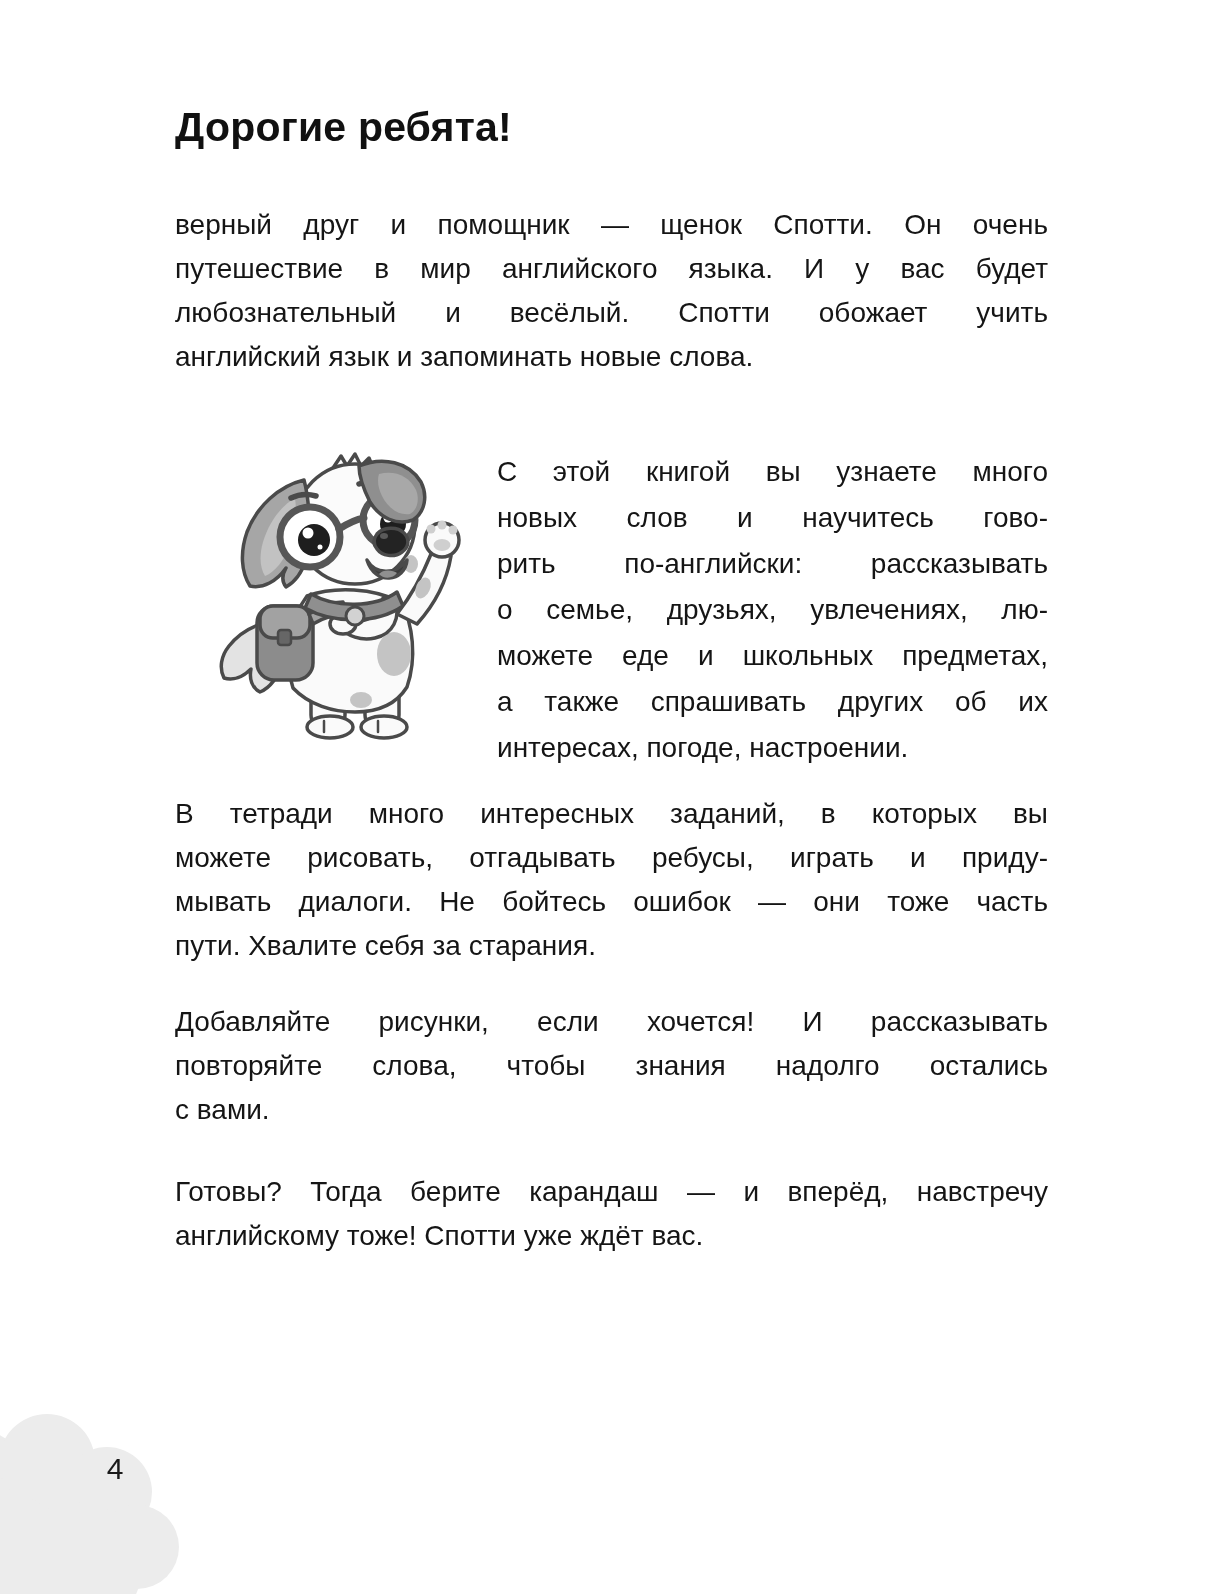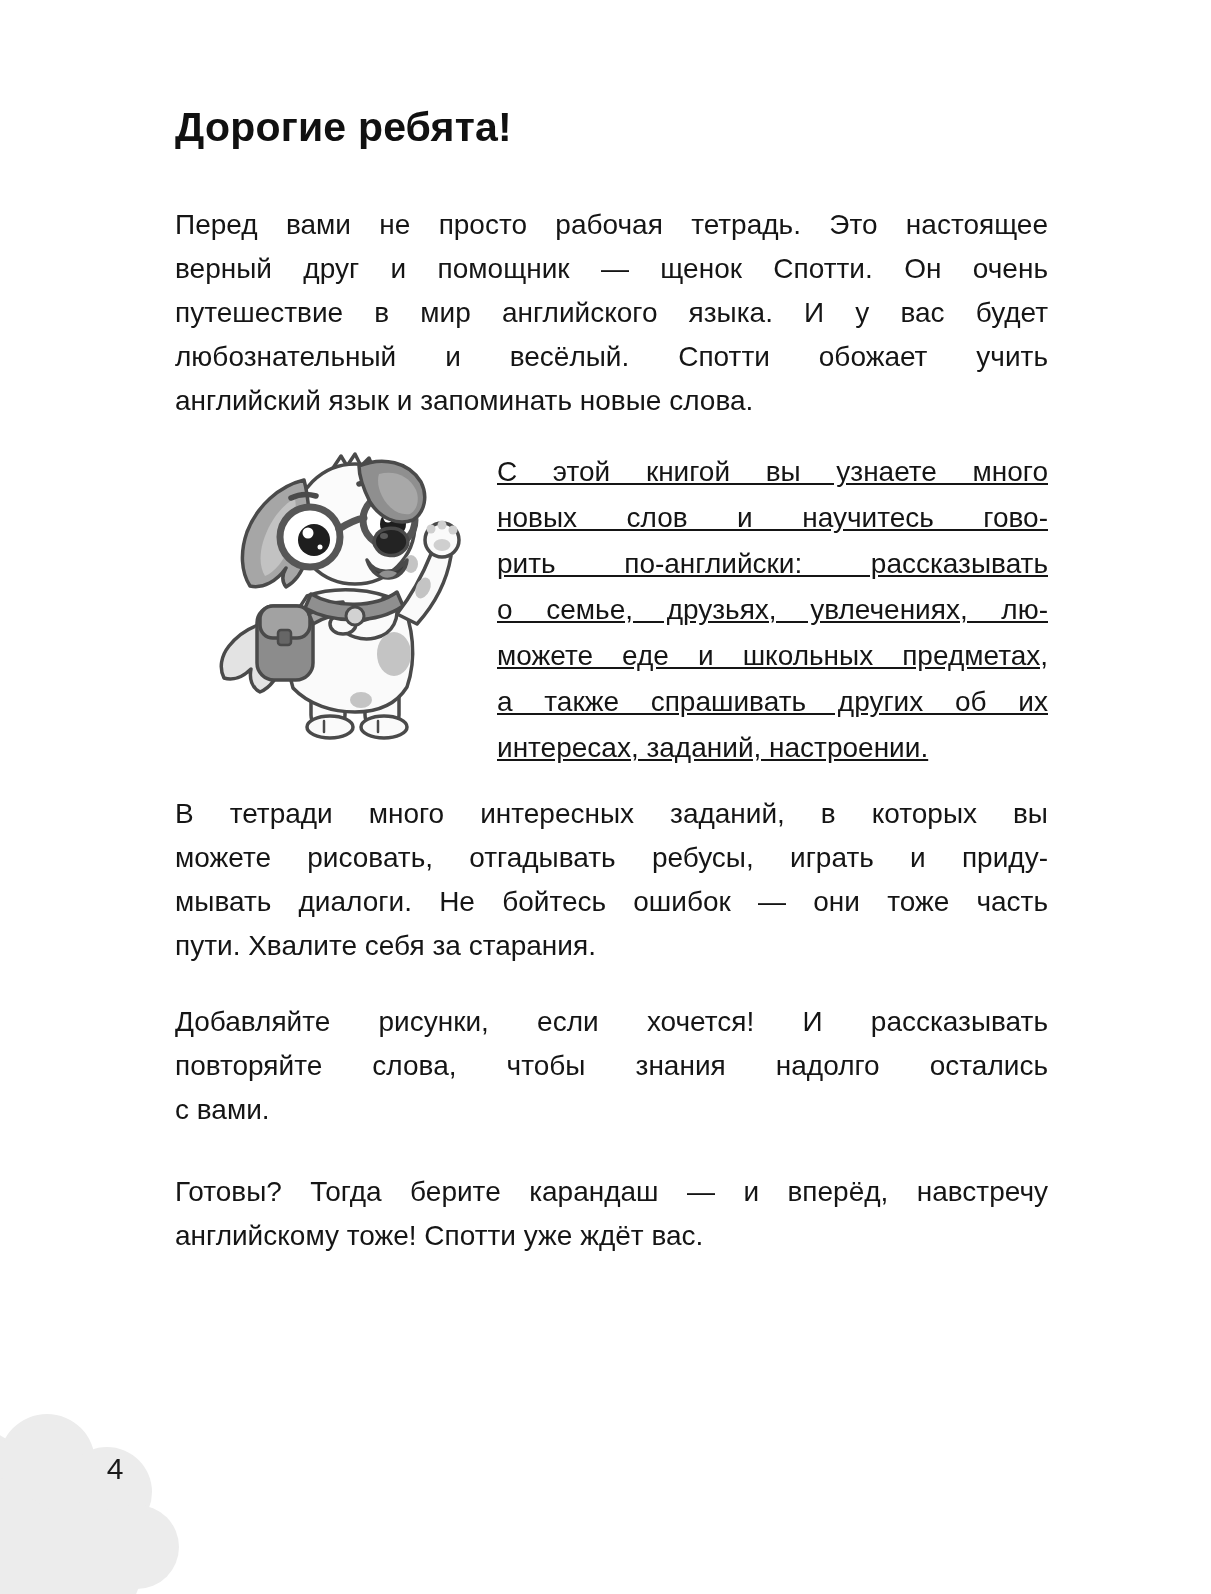--- a/index.html
+++ b/index.html
@@ -17,21 +17,21 @@
     letter-spacing:0.2px; color:#111;
     margin:0;
   }
   .para {
     position:absolute; left:175px; width:873px;
     font-size:28px; line-height:44px; color:#151515;
   }
   .para .line { text-align:justify; text-align-last:justify; }
   .para .line.last { text-align:justify; text-align-last:left; }
   .p1 { top:203px; }
-  .p2 { left:497px; top:449px; width:551px; line-height:46px;text-decoration:underline; }
+  .p2 { left:497px; top:449px; width:551px; line-height:46px; }
   .p3 { top:792px; }
   .p4 { top:1000px; }
   .p5 { top:1170px; }
   .dog-illustration {
     position:absolute; left:183px; top:448px;
     width:335px; height:300px;
   }
   .cloud {
     position:absolute; left:-68px; top:1412px;
     width:260px; height:185px;
@@ -43,21 +43,20 @@
   }
 </style>
 </head>
 <body>
 
 <div class="page">
 
   <h1 class="heading">Дорогие ребята!</h1>
 
   <div class="para p1">
-    <div class="line">Перед вами не просто рабочая тетрадь. Это настоящее</div>
     <div class="line">верный друг и помощник — щенок Спотти. Он очень</div>
     <div class="line">путешествие в мир английского языка. И у вас будет</div>
     <div class="line">любознательный и весёлый. Спотти обожает учить</div>
     <div class="line last">английский язык и запоминать новые слова.</div>
   </div>
 
   <svg class="dog-illustration" viewBox="0 0 335 300" aria-hidden="true">
     <g stroke="#4a4a4a" stroke-width="3.5" stroke-linejoin="round" stroke-linecap="round">
 
       <path d="M106 174 C84 170 60 180 46 198 C38 208 36 220 41 230 C50 233 60 229 68 221 C66 231 69 240 77 244 C87 240 95 229 99 216 C105 200 108 186 106 174 Z" fill="#e3e3e3"></path>
@@ -132,21 +131,21 @@
     </g>
   </svg>
 
   <div class="para p2">
     <div class="line">С этой книгой вы узнаете много</div>
     <div class="line">новых слов и научитесь гово-</div>
     <div class="line">рить по-английски: рассказывать</div>
     <div class="line">о семье, друзьях, увлечениях, лю-</div>
     <div class="line">можете еде и школьных предметах,</div>
     <div class="line">а также спрашивать других об их</div>
-    <div class="line last">интересах, заданий, настроении.</div>
+    <div class="line last">интересах, погоде, настроении.</div>
   </div>
 
   <div class="para p3">
     <div class="line">В тетради много интересных заданий, в которых вы</div>
     <div class="line">можете рисовать, отгадывать ребусы, играть и приду-</div>
     <div class="line">мывать диалоги. Не бойтесь ошибок — они тоже часть</div>
     <div class="line last">пути. Хвалите себя за старания.</div>
   </div>
 
   <div class="para p4">

